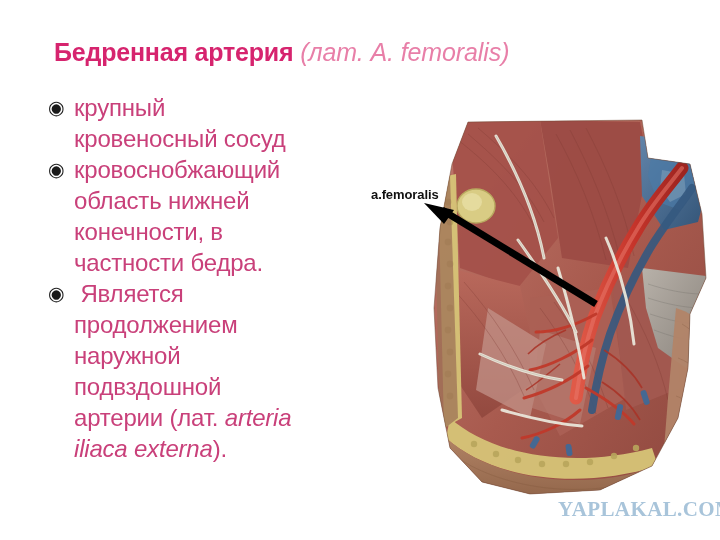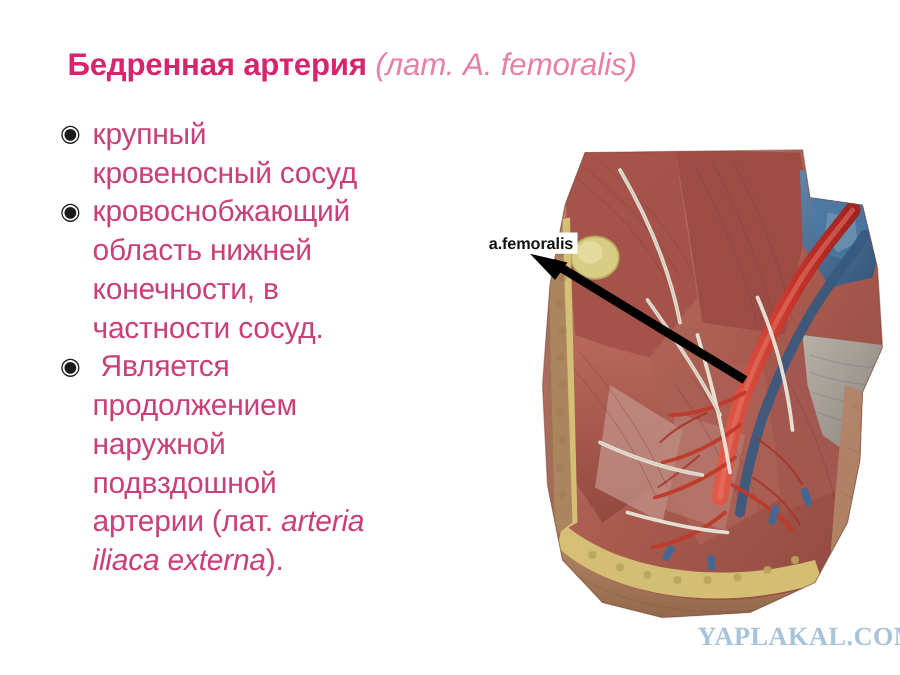--- a/index.html
+++ b/index.html
@@ -89,21 +89,21 @@
   }
   #anatomy-svg {
     display: block;
     width: 330px;
     height: 400px;
   }
 
   
   #artery-label {
     position: absolute;
-    left: 388px;
+    left: 368px;
     top: 186px;
     font-size: 13px;
     font-weight: bold;
     color: #111111;
     background: #ffffff;
     padding: 1px 3px;
     letter-spacing: -0.1px;
     white-space: nowrap;
     z-index: 6;
   }
@@ -148,21 +148,21 @@
       <span class="bullet-marker">◉</span>
       <span class="bullet-text">крупный
 кровеносный сосуд</span>
     </div>
 
     <div class="bullet-item">
       <span class="bullet-marker">◉</span>
       <span class="bullet-text">кровоснобжающий
 область нижней
 конечности, в
-частности сосуд.</span>
+частности бедра.</span>
     </div>
 
     <div class="bullet-item">
       <span class="bullet-marker">◉</span>
       <span class="bullet-text"><span> Является
 продолжением
 наружной
 подвздошной
 артерии (лат. </span><span class="lat">arteria
 iliaca externa</span><span>).</span></span>

